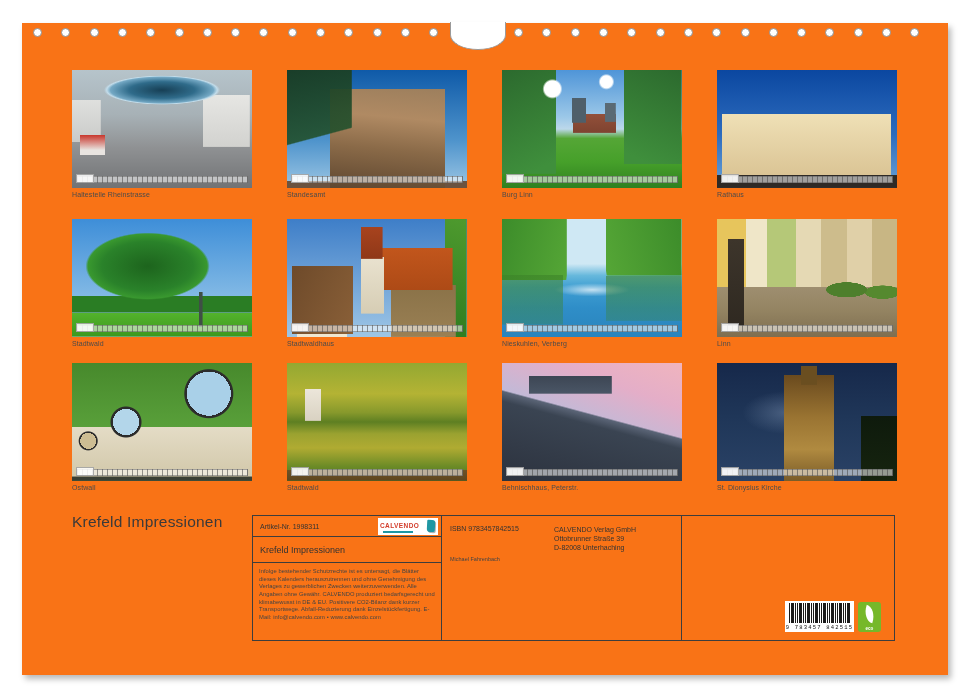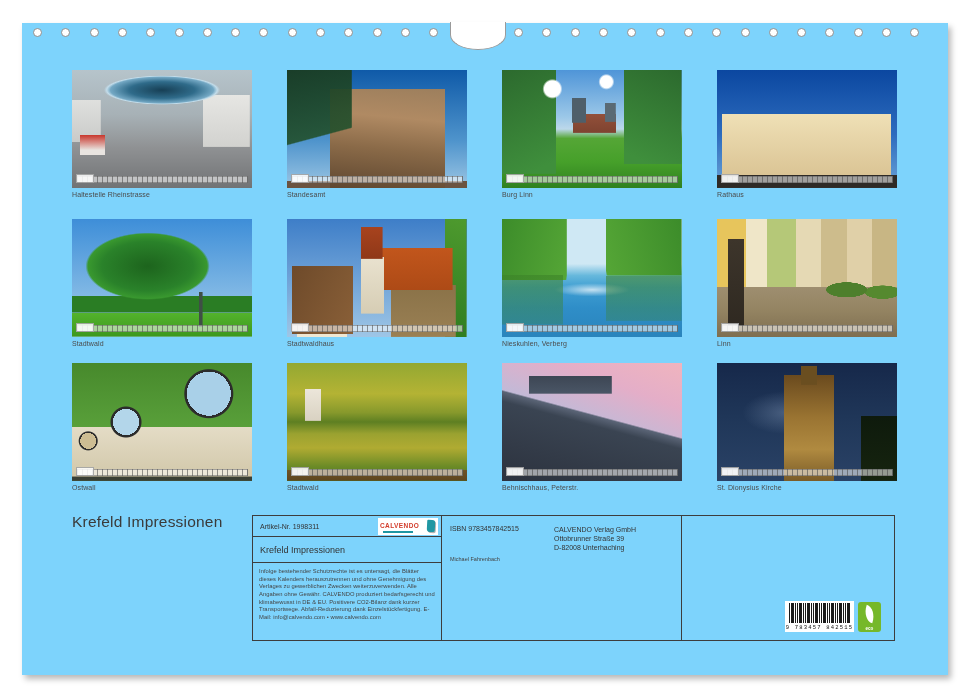--- a/index.html
+++ b/index.html
@@ -3,21 +3,21 @@
 <meta charset="utf-8">
 <style>
   html,body{margin:0;padding:0}
   body{
     width:971px;height:700px;background:#ffffff;position:relative;overflow:hidden;
     font-family:"Liberation Sans", sans-serif;color:#3a3a3a;
   }
   
   .page{
     position:absolute;left:22px;top:23px;width:926px;height:652px;
-    background:#7dd3fc;box-shadow:3px 4px 6px rgba(0,0,0,.28);
+    background:#f97316;box-shadow:3px 4px 6px rgba(0,0,0,.28);
   }
   .hole{
     position:absolute;top:5px;width:9px;height:9px;border-radius:50%;
     background:#ffffff;border:1px solid #8f8f8f;box-sizing:border-box;
   }
   .cutout{
     position:absolute;left:428px;top:-1px;width:56px;height:28px;
     background:#ffffff;border:1px solid #9a9a9a;border-top:none;
     border-radius:0 0 56px 56px / 0 0 30px 30px;box-sizing:border-box;
   }

